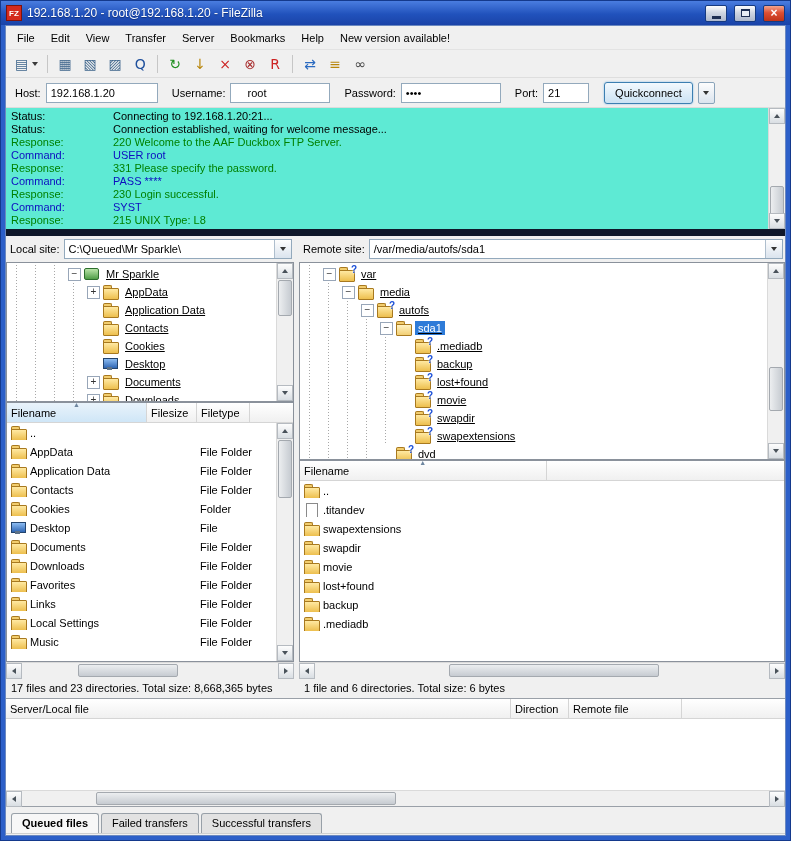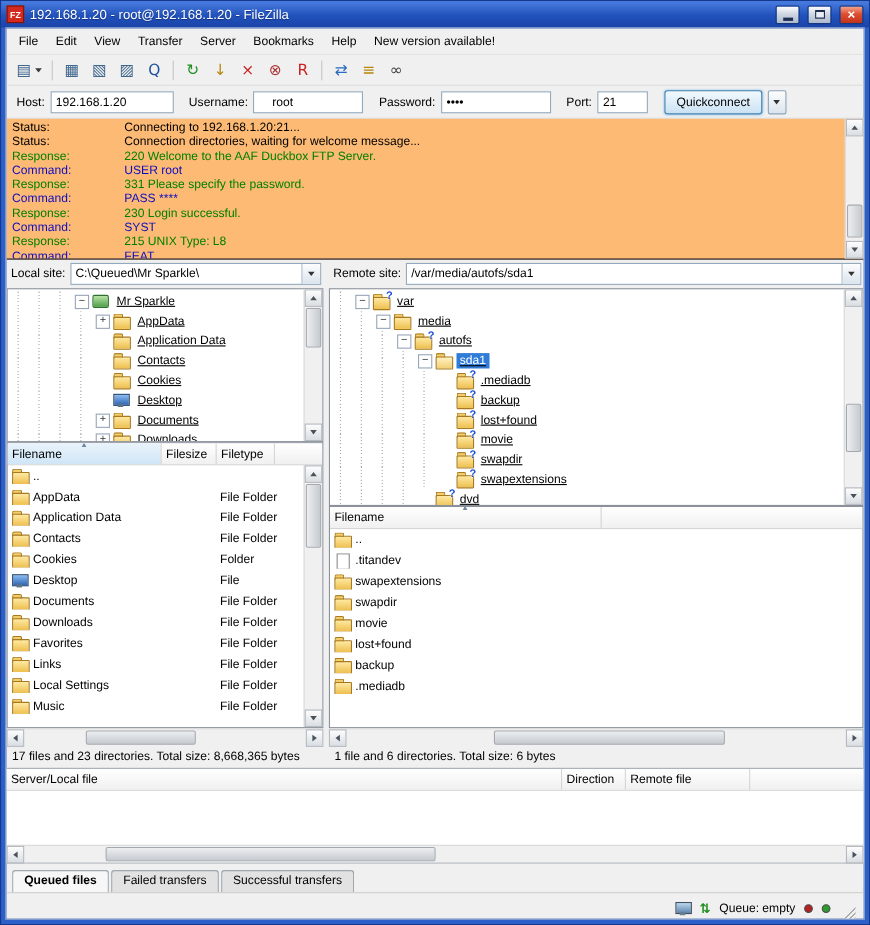--- a/index.html
+++ b/index.html
@@ -33,21 +33,21 @@
   .qc-label:first-child{margin-left:0;}
   .qc-input{height:20px;border:1px solid #93a9bc;padding:0 4px;font:inherit;background:#fff;}
   .qc-host{width:112px;}
   .qc-user{width:100px;padding-left:16px;}
   .qc-pass{width:100px;}
   .qc-port{width:46px;}
   .qc-btn{height:22px;margin-left:10px;padding:0 10px;font:inherit;border:1px solid #3c7fb1;border-radius:3px;background:linear-gradient(#f2f9fe,#cbe2f3);box-shadow:0 0 2px #7ab8e8;}
   .qc-dd{width:17px;height:22px;border:1px solid #8aa4ba;border-radius:2px;background:linear-gradient(#fdfdfd,#dbe4ee);display:flex;align-items:center;justify-content:center;flex:none;}
   .dd-tri{width:0;height:0;border-left:3px solid transparent;border-right:3px solid transparent;border-top:4px solid #333;}
   
-  .logwrap{height:128px;position:relative;background:#fdba74;border-bottom:1px solid #0f172a;flex:none;}
+  .logwrap{height:128px;position:relative;background:#5eead4;border-bottom:7px solid #0f172a;flex:none;}
   .log{position:absolute;left:0;top:0;right:17px;bottom:0;overflow:hidden;padding:2px 0 0 5px;}
   .log-line{line-height:13px;white-space:nowrap;}
   .log-label{display:inline-block;width:102px;}
   .log-line.status{color:#000;}
   .log-line.response{color:#008000;}
   .log-line.command{color:#0d0dc0;}
   
   .vscroll{position:absolute;top:0;right:0;bottom:0;width:17px;background:#f0f0f0;border-left:1px solid #dadada;}
   .sb-btn{position:absolute;width:16px;height:16px;background:linear-gradient(#fdfdfd,#d9dee3);border:1px solid #b5bac0;display:flex;align-items:center;justify-content:center;}
   .vscroll .sb-btn{left:0;}
@@ -106,21 +106,21 @@
   .list{position:absolute;top:20px;left:0;right:17px;bottom:0;overflow:hidden;}
   .list.noscroll{right:0;}
   .list-row{height:19px;display:flex;align-items:center;}
   .cell{padding:0 3px;white-space:nowrap;overflow:hidden;flex:none;display:flex;align-items:center;}
   .cell.name{width:140px;}
   .cell.size{width:50px;justify-content:flex-end;}
   .cell.type{flex:1;}
   .cell.name-full{flex:1;}
   .pane-status{height:20px;padding:4px 5px 12px;flex:none;white-space:nowrap;overflow:hidden;}
   
-  .queuewrap{height:87px;display:flex;flex-direction:column;flex:none;border:1px solid #9aa0a8;border-left:none;border-right:none;background:#fff;}
+  .queuewrap{height:109px;display:flex;flex-direction:column;flex:none;border:1px solid #9aa0a8;border-left:none;border-right:none;background:#fff;}
   .queue-header{height:20px;display:flex;background:linear-gradient(#ffffff,#f0f0f0);border-bottom:1px solid #d5d5d5;flex:none;}
   .queue-body{flex:1;background:#fff;}
   .tabs{height:26px;display:flex;align-items:flex-end;padding:3px 5px 0;gap:2px;flex:none;}
   .tab{padding:3px 10px 4px;border:1px solid #98a0a8;border-bottom:none;border-radius:3px 3px 0 0;background:#e2e2e2;white-space:nowrap;}
   .tab.active{background:#f7f7f7;font-weight:bold;}
   
   .statusbar{height:28px;display:flex;align-items:center;padding:0 7px;gap:8px;border-top:1px solid #cfcfcf;flex:none;}
   .sb-space{flex:1;}
   .sb-ico{font-size:12px;line-height:1;}
   .ico-computer{display:inline-block;width:14px;height:12px;position:relative;}
@@ -219,21 +219,21 @@
       <input class="qc-input qc-port" value="21" style="">
       <button class="qc-btn">Quickconnect</button>
       <span class="qc-dd">
           <span class="dd-tri"></span>
         </span>
     </div>
 
     <div class="logwrap">
       <div class="log" id="log">
           <div class="log-line status"><span class="log-label">Status:</span><span class="log-text">Connecting to 192.168.1.20:21...</span></div>
-          <div class="log-line status"><span class="log-label">Status:</span><span class="log-text">Connection directories, waiting for welcome message...</span></div>
+          <div class="log-line status"><span class="log-label">Status:</span><span class="log-text">Connection established, waiting for welcome message...</span></div>
           <div class="log-line response"><span class="log-label">Response:</span><span class="log-text">220 Welcome to the AAF Duckbox FTP Server.</span></div>
           <div class="log-line command"><span class="log-label">Command:</span><span class="log-text">USER root</span></div>
           <div class="log-line response"><span class="log-label">Response:</span><span class="log-text">331 Please specify the password.</span></div>
           <div class="log-line command"><span class="log-label">Command:</span><span class="log-text">PASS ****</span></div>
           <div class="log-line response"><span class="log-label">Response:</span><span class="log-text">230 Login successful.</span></div>
           <div class="log-line command"><span class="log-label">Command:</span><span class="log-text">SYST</span></div>
           <div class="log-line response"><span class="log-label">Response:</span><span class="log-text">215 UNIX Type: L8</span></div>
           <div class="log-line command"><span class="log-label">Command:</span><span class="log-text">FEAT</span></div>
         </div>
       <div class="vscroll">

